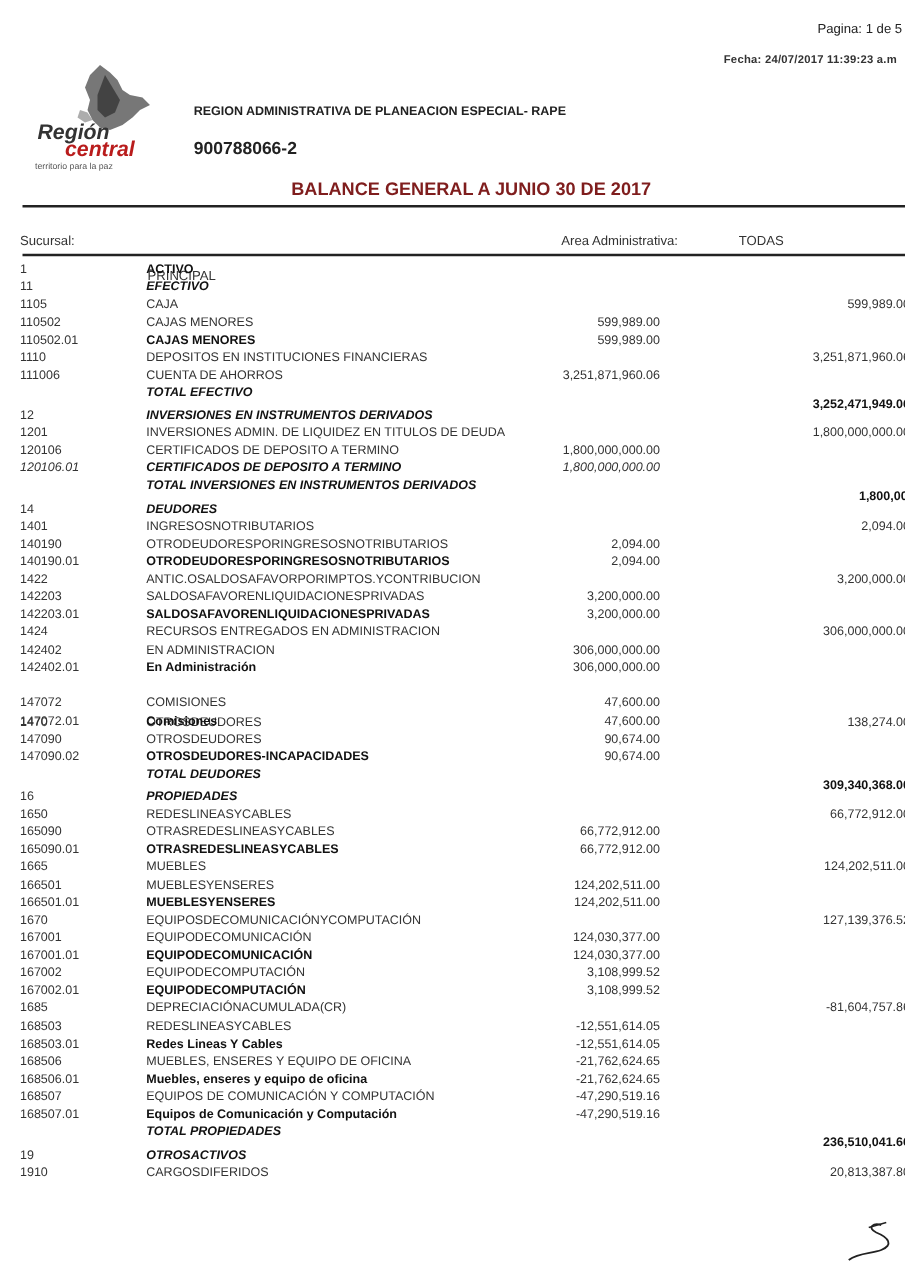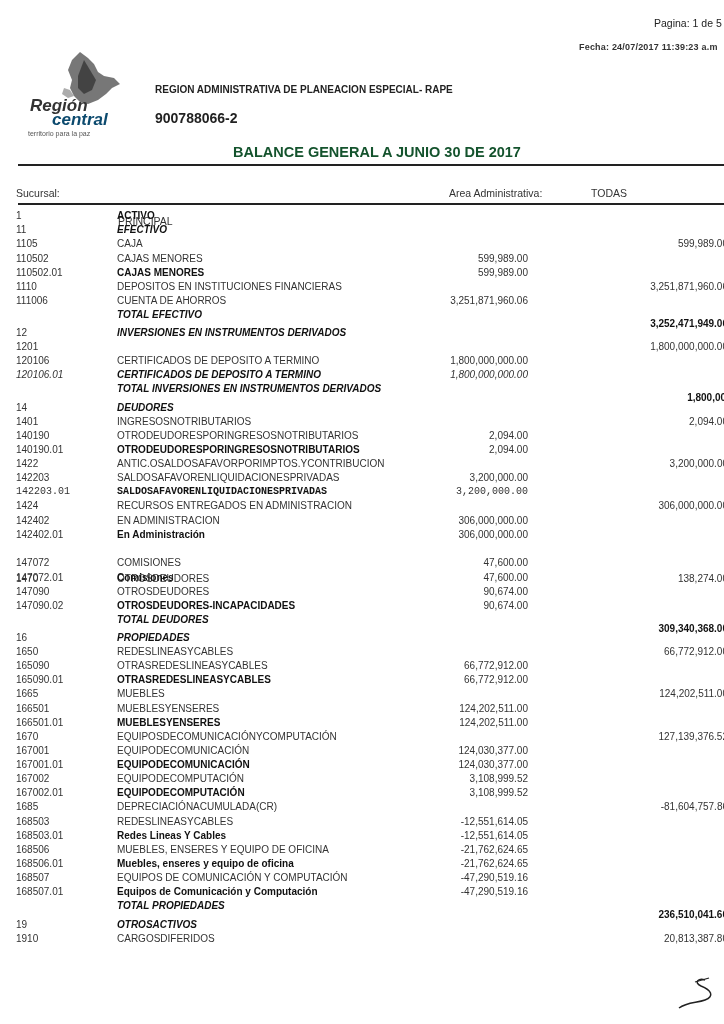--- a/index.html
+++ b/index.html
@@ -3,21 +3,21 @@
 <meta charset="utf-8">
 <style>
   html,body{margin:0;padding:0;background:#fff;}
   body{width:724px;height:1024px;position:relative;overflow:hidden;font-family:"Liberation Sans",sans-serif;color:#1a1a1a;}
   .abs{position:absolute;white-space:nowrap;}
   .logo{left:28px;top:50px;width:100px;height:95px;}
   .org{left:155px;top:84px;font-size:10px;font-weight:bold;color:#222;}
   .nit{left:155px;top:110px;font-size:14px;font-weight:bold;color:#222;}
   .pagina{left:654px;top:17px;font-size:10.5px;color:#222;}
   .fecha{left:579px;top:42px;font-size:9px;font-weight:bold;color:#333;letter-spacing:0.2px;}
-  .title{left:233px;top:144px;font-size:14.5px;font-weight:bold;color:#14532d;}
+  .title{left:233px;top:144px;font-size:14.5px;font-weight:bold;color:#7f1d1d;}
   .rule{position:absolute;height:2px;background:#222;}
   .suc-lbl{left:16px;top:187px;font-size:10.5px;color:#333;}
   .suc-val{left:118px;top:187px;font-size:10.5px;color:#333;margin-top:28px;}
   .area-lbl{left:449px;top:187px;font-size:10.5px;color:#333;}
   .area-val{left:591px;top:187px;font-size:10.5px;color:#333;}
   .row{position:absolute;left:0;width:724px;height:14px;font-size:10px;color:#333;}
   .row .code{position:absolute;left:16px;top:0;}
   .row .desc{position:absolute;left:117px;top:0;}
   .row .v1{position:absolute;right:196px;top:0;text-align:right;}
   .row .v2{position:absolute;right:-4px;top:0;text-align:right;}
@@ -31,21 +31,21 @@
 </head>
 <body>
 
 <div class="abs logo">
   <svg width="100" height="95" viewBox="0 0 100 95">
     <path d="M52 2 L60 8 L66 14 L70 22 L76 26 L86 28 L92 34 L84 38 L78 44 L70 50 L60 54 L52 52 L46 46 L42 38 L44 30 L40 20 L44 10 Z" fill="#555" opacity="0.8"></path>
     <path d="M56 10 L62 20 L68 30 L64 40 L56 44 L50 38 L50 26 Z" fill="#222" opacity="0.6"></path>
     <path d="M46 46 L40 48 L34 44 L36 38 L42 40 Z" fill="#777" opacity="0.6"></path>
   </svg>
   <div class="abs" style="left:2px;top:46px;font-size:17px;font-weight:bold;font-style:italic;color:#333;">Región</div>
-  <div class="abs" style="left:24px;top:60px;font-size:17px;font-weight:bold;font-style:italic;color:#0c4a6e;">central</div>
+  <div class="abs" style="left:24px;top:60px;font-size:17px;font-weight:bold;font-style:italic;color:#b91c1c;">central</div>
   <div class="abs" style="left:0px;top:80px;font-size:7px;color:#555;">territorio para la paz</div>
 </div>
 
 <div class="abs org">REGION ADMINISTRATIVA DE PLANEACION ESPECIAL- RAPE</div>
 <div class="abs nit">900788066-2</div>
 <div class="abs pagina">Pagina: 1 de 5</div>
 <div class="abs fecha">Fecha: 24/07/2017 11:39:23 a.m</div>
 <div class="abs title">BALANCE GENERAL A JUNIO 30 DE 2017</div>
 
 <div class="rule" style="left:18px;top:164px;width:706px;height:2px;"></div>
@@ -107,20 +107,21 @@
       <span class="v2">3,252,471,949.06</span>
     </div>
     <div class="row italic" style="top: 327px;">
       <span class="code">12</span>
       <span class="desc">INVERSIONES EN INSTRUMENTOS DERIVADOS</span>
       <span class="v1"></span>
       <span class="v2"></span>
     </div>
     <div class="row" style="top: 341px;">
       <span class="code">1201</span>
+      <span class="desc">INVERSIONES ADMIN. DE LIQUIDEZ EN TITULOS DE DEUDA</span>
       <span class="v1"></span>
       <span class="v2">1,800,000,000.00</span>
     </div>
     <div class="row" style="top: 355px;">
       <span class="code">120106</span>
       <span class="desc">CERTIFICADOS DE DEPOSITO A TERMINO</span>
       <span class="v1">1,800,000,000.00</span>
       <span class="v2"></span>
     </div>
     <div class="row bold" style="top: 369px; font-style: italic;">
@@ -164,21 +165,21 @@
       <span class="desc">ANTIC.OSALDOSAFAVORPORIMPTOS.YCONTRIBUCION</span>
       <span class="v1"></span>
       <span class="v2">3,200,000.00</span>
     </div>
     <div class="row" style="top: 472px;">
       <span class="code">142203</span>
       <span class="desc">SALDOSAFAVORENLIQUIDACIONESPRIVADAS</span>
       <span class="v1">3,200,000.00</span>
       <span class="v2"></span>
     </div>
-    <div class="row bold" style="top: 486px; font-family: Liberation Mono, monospace;">
+    <div class="row bold" style="top: 486px;">
       <span class="code">142203.01</span>
       <span class="desc">SALDOSAFAVORENLIQUIDACIONESPRIVADAS</span>
       <span class="v1">3,200,000.00</span>
       <span class="v2"></span>
     </div>
     <div class="row" style="top: 500px;">
       <span class="code">1424</span>
       <span class="desc">RECURSOS ENTREGADOS EN ADMINISTRACION</span>
       <span class="v1"></span>
       <span class="v2">306,000,000.00</span>

